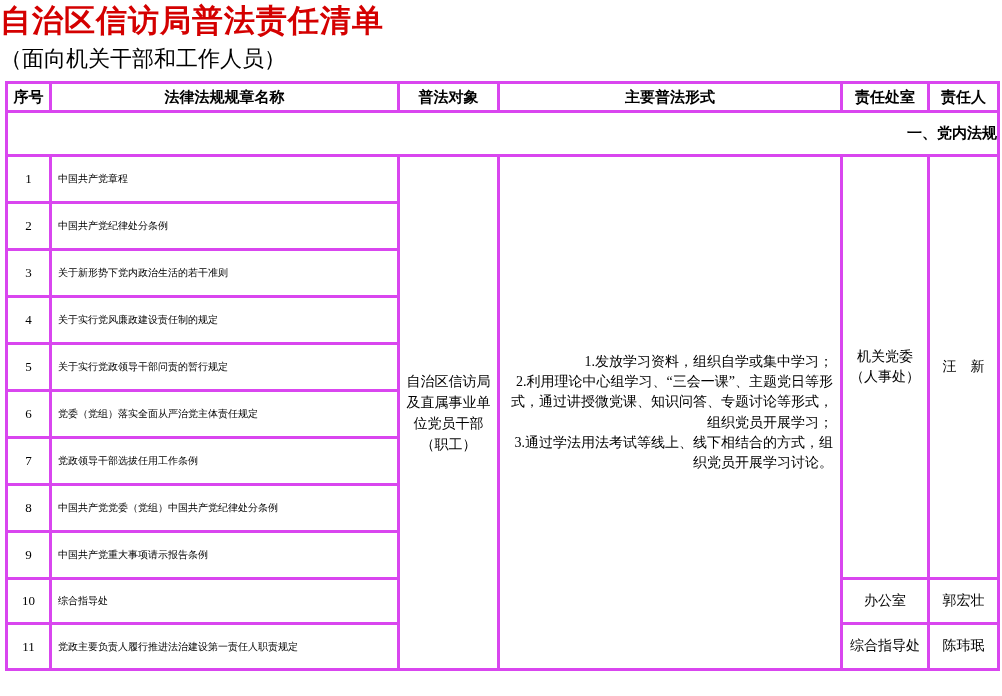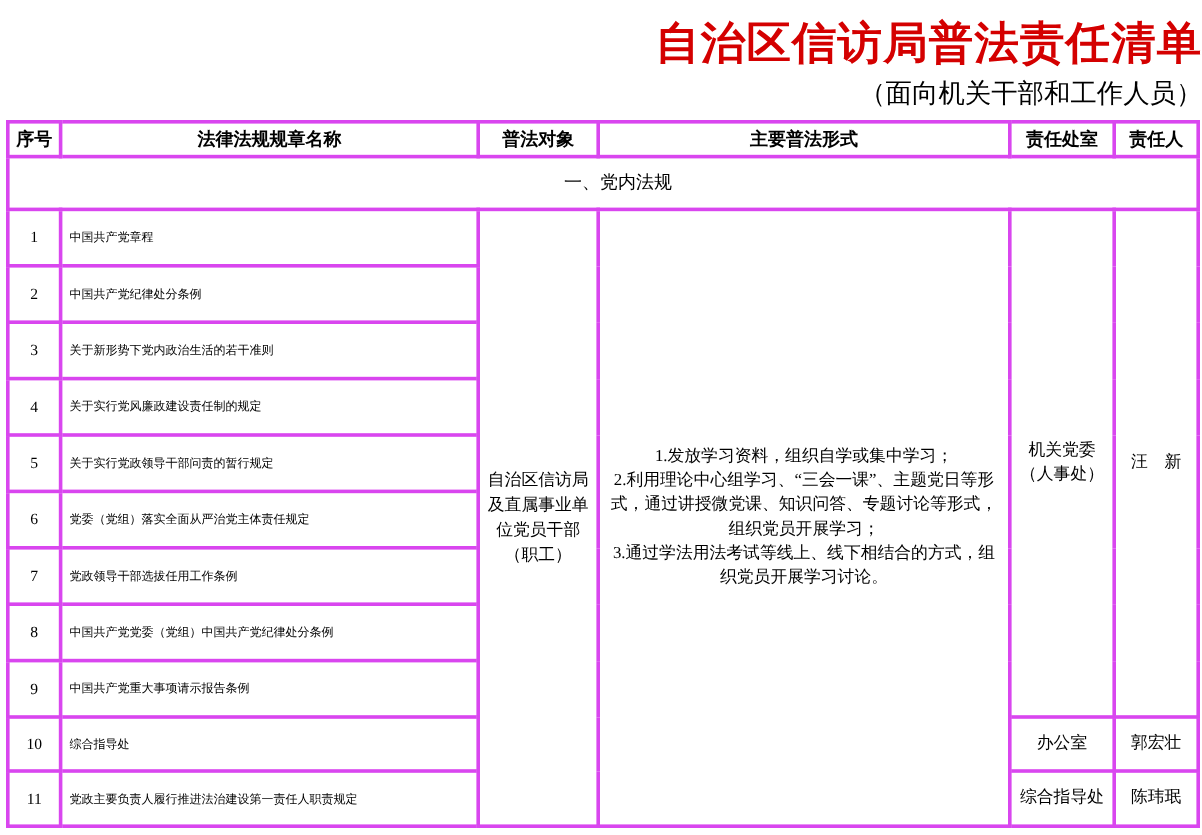--- a/index.html
+++ b/index.html
@@ -4,29 +4,28 @@
 <style>
   * { box-sizing: border-box; margin: 0; padding: 0; }
   html, body { background: #ffffff; }
   body {
     width: 1002px; height: 696px;
     font-family: "Liberation Serif", "DejaVu Serif", serif;
     color: #000000;
     overflow: hidden;
   }
   .title {
-    text-align: right;
-    font-size: 37px;
+    text-align: left;
+    font-size: 31px;
     font-weight: bold;
-    margin-top: 11px;
     letter-spacing: 1px;
     color: #d40000;
   }
   .subtitle {
-    text-align: right;
+    text-align: left;
     font-size: 22px;
     margin-top: 2px;
     letter-spacing: 0px;
   }
   table.doc {
     border-collapse: collapse;
     table-layout: fixed;
     width: 992px;
     margin: 7px 5px 0 5px;
     border: 2px solid #000;
@@ -38,37 +37,37 @@
   }
   .doc th {
     font-size: 15px;
     font-weight: bold;
     height: 29px;
     text-align: center;
     padding: 0 2px;
   }
   tr.section-row td {
     font-size: 15px;
-    font-weight: normal;
-    text-align: center;
+    font-weight: bold;
+    text-align: right;
     padding-left: 25px;
     height: 44px;
   }
   tr.law-row { height: 47px; }
   tr.law-row-10 { height: 45px; }
   tr.law-row-11 { height: 46px; }
   td.num-cell { text-align: center; font-size: 13px; font-family: "Liberation Serif", serif; }
   td.name-cell { text-align: left; font-size: 10px; padding-left: 6px; padding-right: 2px; }
   td.audience-cell {
     text-align: center; font-size: 14px;
     white-space: pre-line; line-height: 1.5;
     padding: 16px 3px;
   }
   td.methods-cell {
-    text-align: center; font-size: 14px;
+    text-align: right; font-size: 14px;
     white-space: pre-line; line-height: 1.43;
     padding: 0 7px;
   }
   td.dept-cell, td.person-cell {
     text-align: center; font-size: 14px;
     white-space: pre-line; line-height: 1.45;
     padding: 0 2px;
   }
 </style>
 </head>

